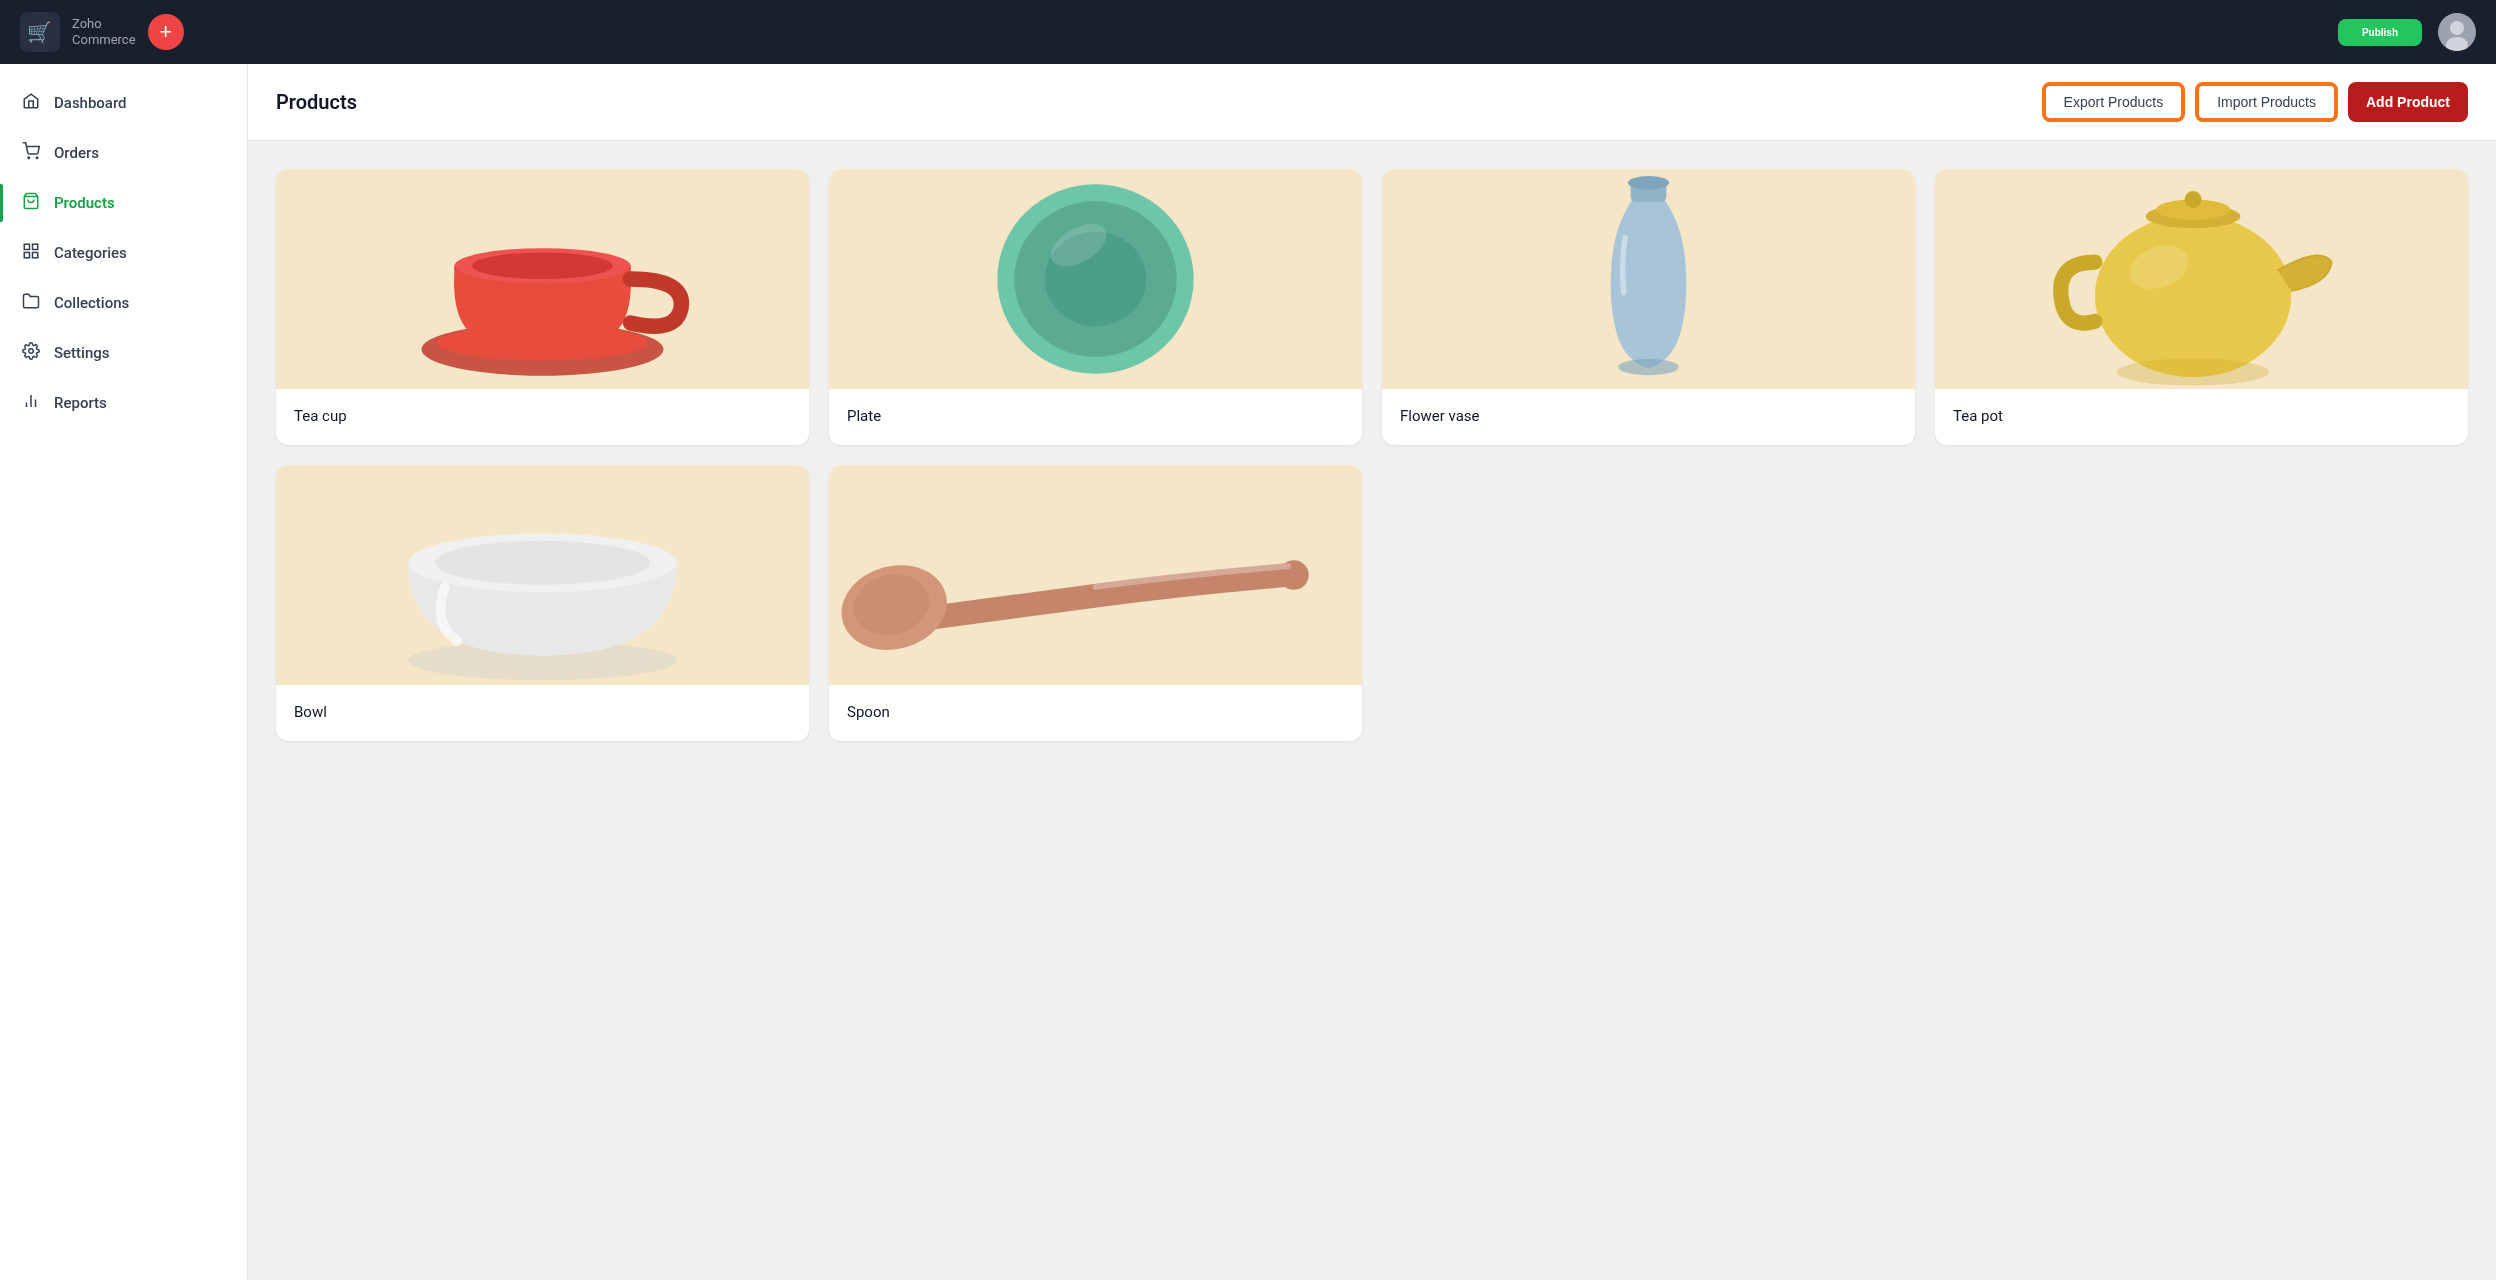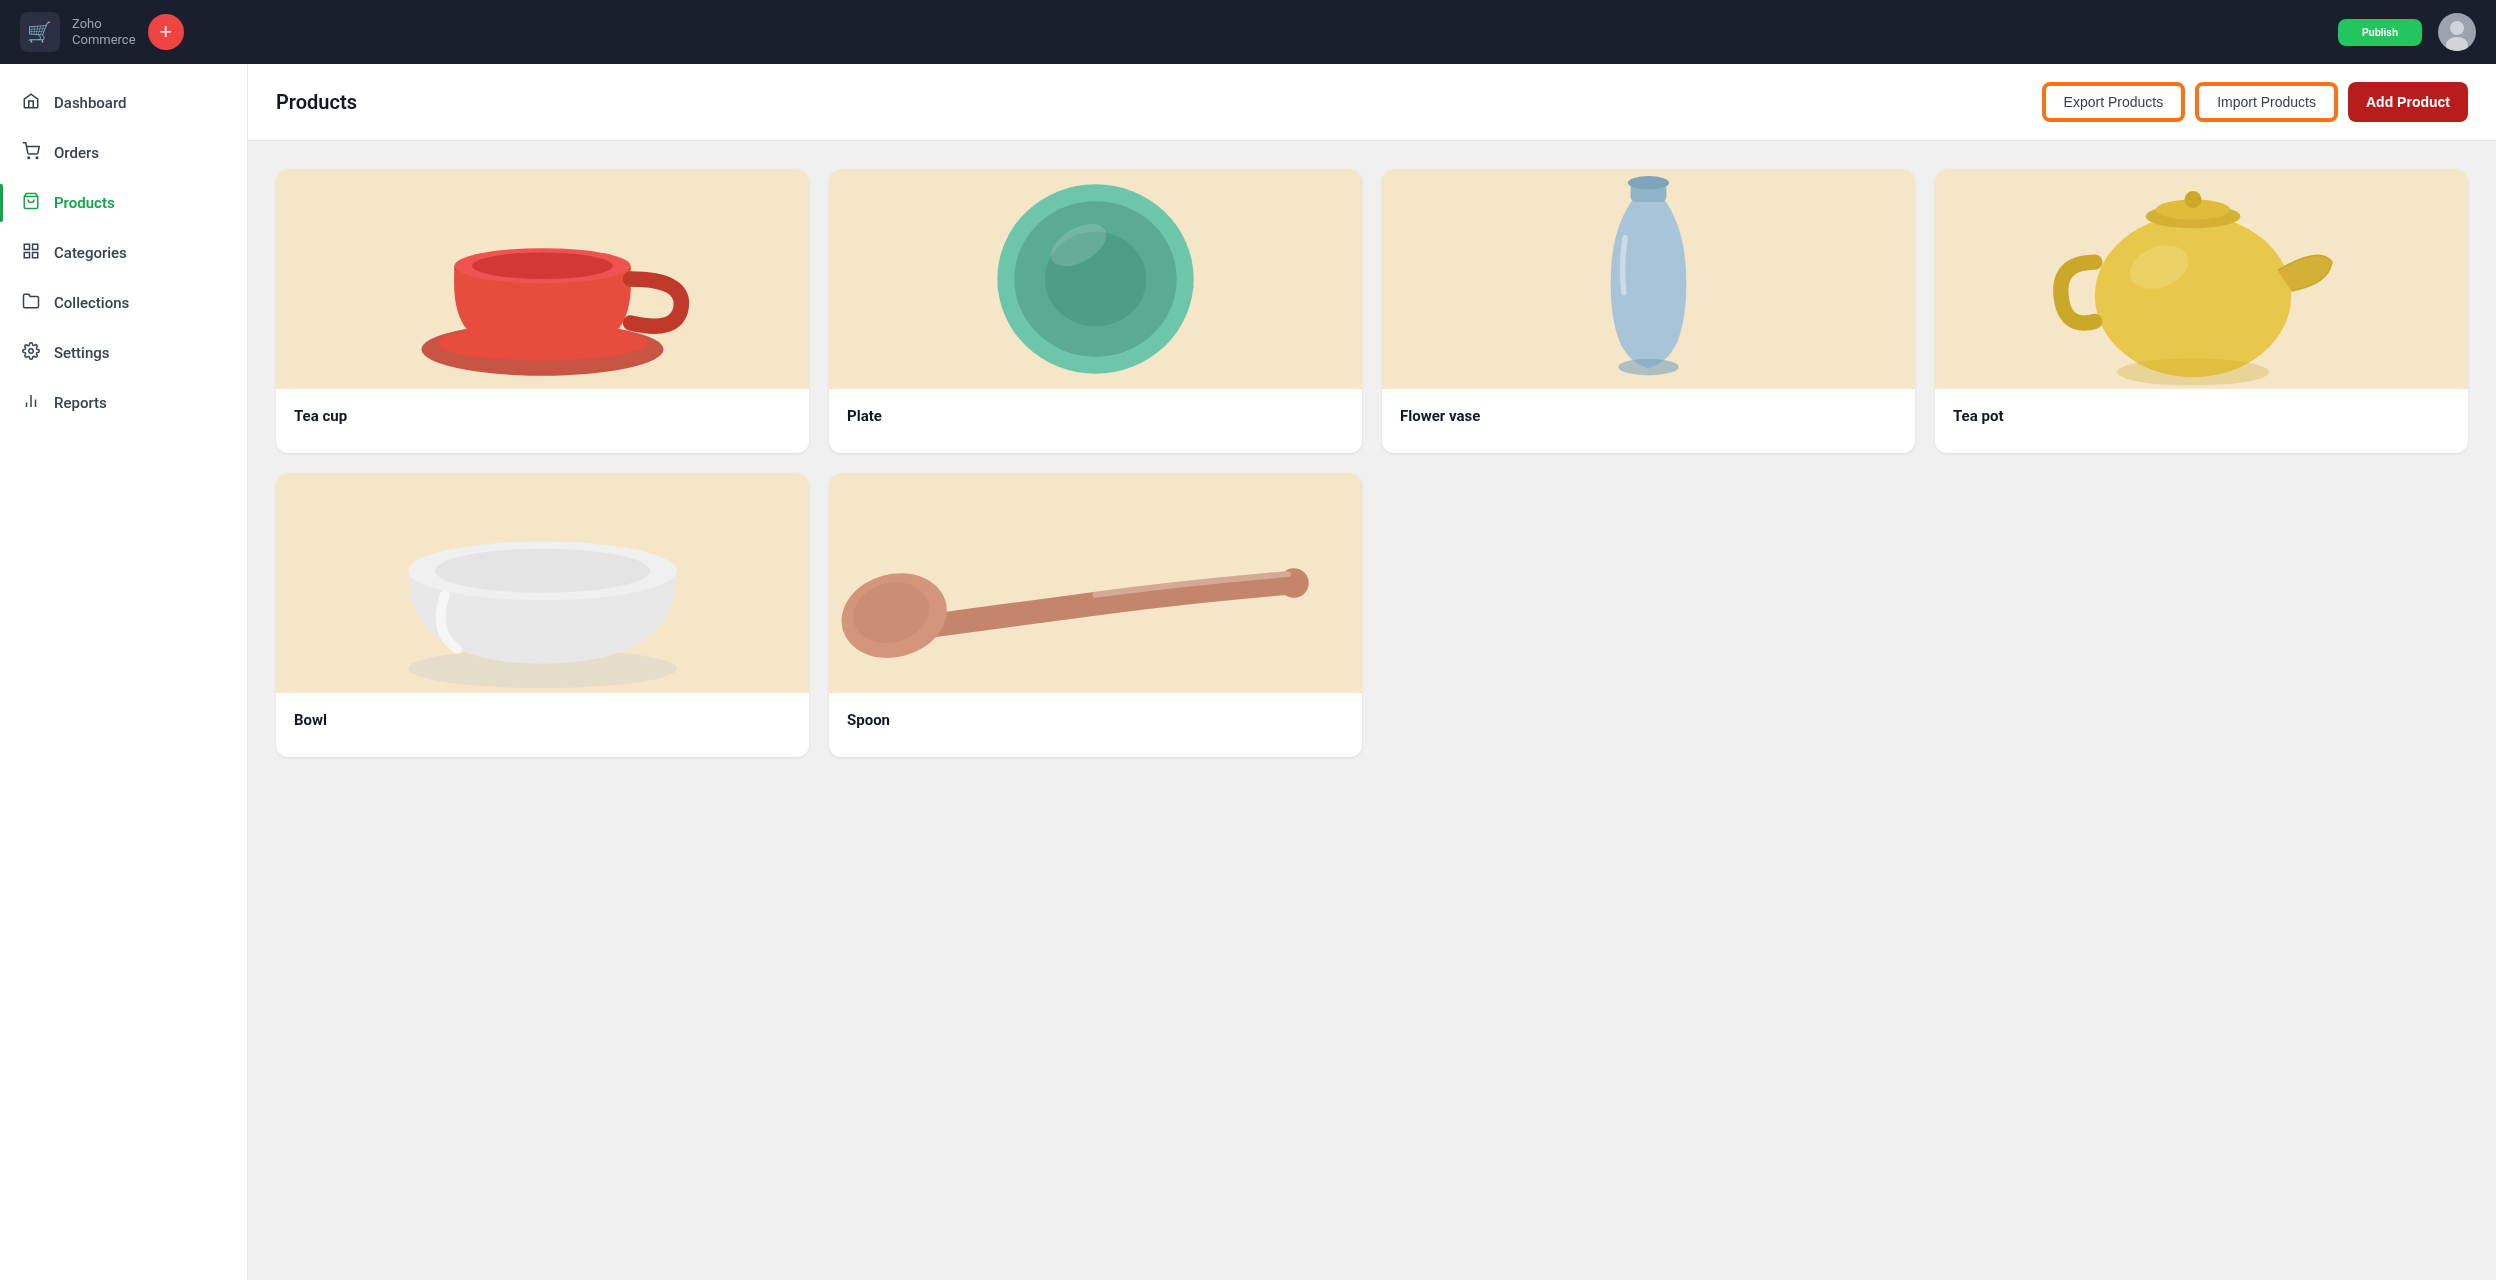--- a/index.html
+++ b/index.html
@@ -157,23 +157,23 @@
     .product-image-area {
       background: #f5e6c8;
       height: 220px;
       display: flex;
       align-items: center;
       justify-content: center;
       overflow: hidden;
     }
     .product-image-area svg, .product-image-area .product-svg { width: 100%; height: 100%; }
     .product-name {
-      padding: 18px 18px 28px;
+      padding: 18px 18px 20px;
       font-size: 15px;
-      font-weight: 700;
+      font-weight: 400;
       color: #111827;
     }
 
     
     .tea-cup-img { width: 140px; height: 100px; }
     .plate-img { width: 130px; height: 130px; }
     .vase-img { width: 90px; height: 160px; }
     .teapot-img { width: 170px; height: 130px; }
     .bowl-img { width: 140px; height: 90px; }
     .spoon-img { width: 180px; height: 70px; }

